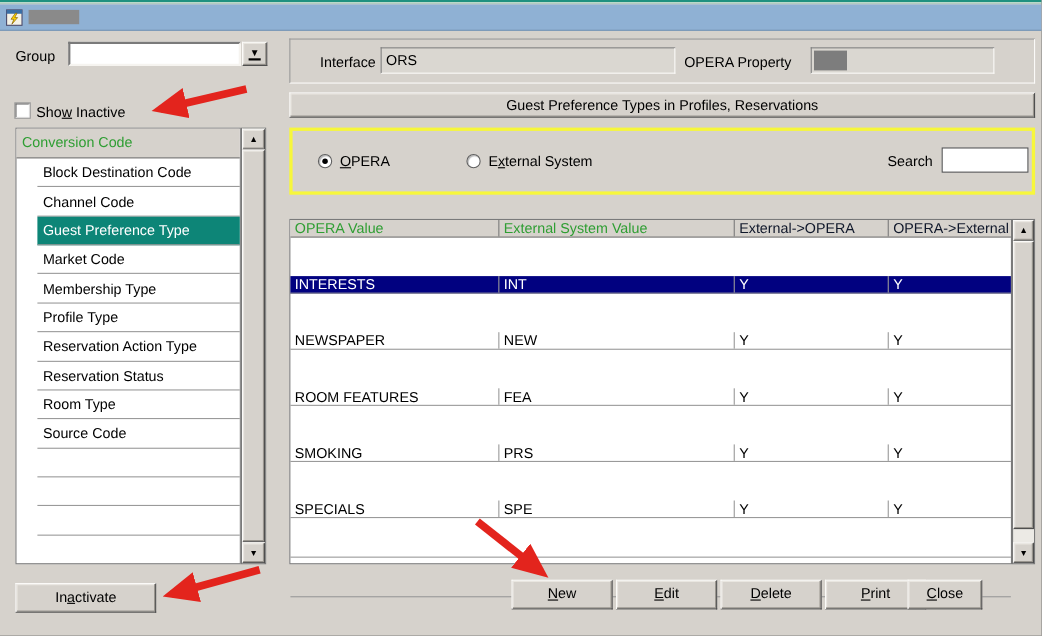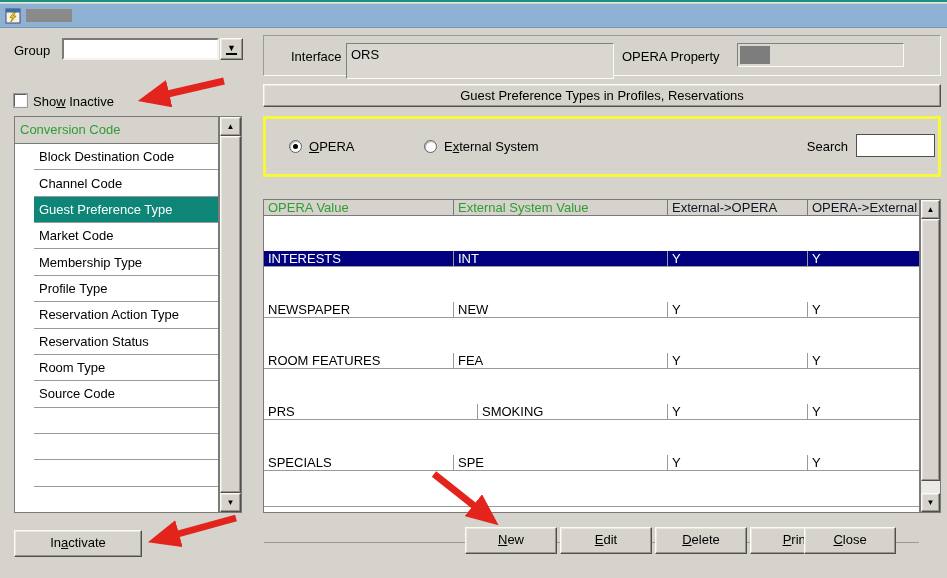--- a/index.html
+++ b/index.html
@@ -44,21 +44,21 @@
   
   .sbar { background:#eceae5; border:1px solid #7a7a7a; }
   .sb-btn { position:absolute; left:0; width:100%; height:19px; font-size:8px; line-height:17px; text-align:center; color:#000; }
   .sb-thumb { position:absolute; left:0; width:100%; }
   #list-sbar { left:219px; top:116px; width:23px; height:397px; }
   #grid-sbar { left:920px; top:199px; width:21px; height:314px; }
 
   
   #info-panel { left:263px; top:35px; width:678px; height:41px; border-top:1px solid #9a9a9a; border-left:1px solid #9a9a9a; border-bottom:1px solid #fbfaf8; border-right:1px solid #fbfaf8; }
   #interface-label { left:27px; top:13px; }
-  #interface-field { left:82px; top:7px; width:268px; height:36px; line-height:22px; padding-left:4px; }
+  #interface-field { left:82px; top:7px; width:268px; height:24px; line-height:22px; padding-left:4px; }
   #property-label { left:358px; top:13px; }
   #property-field { left:473px; top:7px; width:167px; height:24px; }
   #property-redact { left:2px; top:2px; width:30px; height:18px; background:#7d7d7d; }
 
   
   #section-button { left:263px; top:84px; width:678px; height:23px; line-height:21px; }
 
   
   #filter-panel { left:263px; top:116px; width:678px; height:61px; border:3px solid #f7f73b; background:#d6d2cc; }
   .radio { position:absolute; width:13px; height:13px; border-radius:50%; background:#fff; border:1px solid #5f5f5f; box-shadow:inset 1px 1px 1px #b5b5b5; }
@@ -89,21 +89,21 @@
   .green-h { color:#2f9e33; }
   .maroon-h { color:#0f172a; }
 
   
   .action-btn { height:27px; line-height:24px; font-size:13px; }
   #inactivate-button { left:14px; top:530px; width:128px; }
   #new-button    { left:465px; top:527px; width:92px; }
   #edit-button   { left:560px; top:527px; width:92px; }
   #delete-button { left:655px; top:527px; width:92px; }
   #print-button  { left:750px; top:527px; width:92px; }
-  #close-button  { left:804px; top:527px; width:92px;text-align:center; }
+  #close-button  { left:825px; top:527px; width:68px;text-align:center; }
 
   #arrow-overlay { position:absolute; left:0; top:0; width:947px; height:578px; pointer-events:none; z-index:50; }
 </style>
 </head>
 <body>
 
 <div id="window">
 
   <div id="topline"></div>
 
@@ -190,22 +190,22 @@
       <div class="gcell c2">Y</div>
       <div class="gcell c3">Y</div>
     </div>
     <div class="grow gdata">
       <div class="gcell c0">ROOM FEATURES</div>
       <div class="gcell c1">FEA</div>
       <div class="gcell c2">Y</div>
       <div class="gcell c3">Y</div>
     </div>
     <div class="grow gdata">
+      <div class="gcell c0">SMOKING</div>
       <div class="gcell c1">PRS</div>
-      <div class="gcell c0">SMOKING</div>
       <div class="gcell c2">Y</div>
       <div class="gcell c3">Y</div>
     </div>
     <div class="grow gdata">
       <div class="gcell c0">SPECIALS</div>
       <div class="gcell c1">SPE</div>
       <div class="gcell c2">Y</div>
       <div class="gcell c3">Y</div>
     </div>
     <div class="grow gempty">

